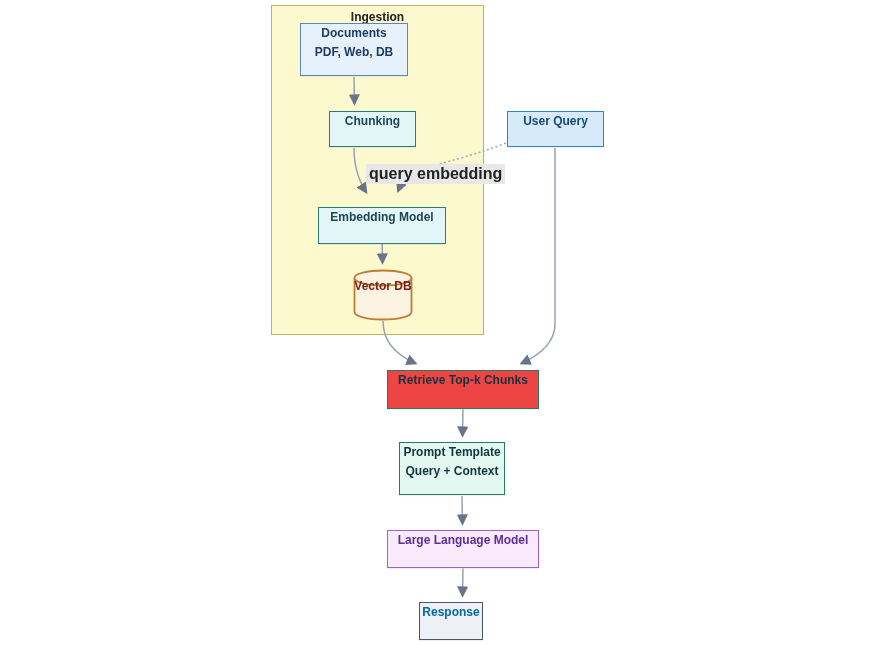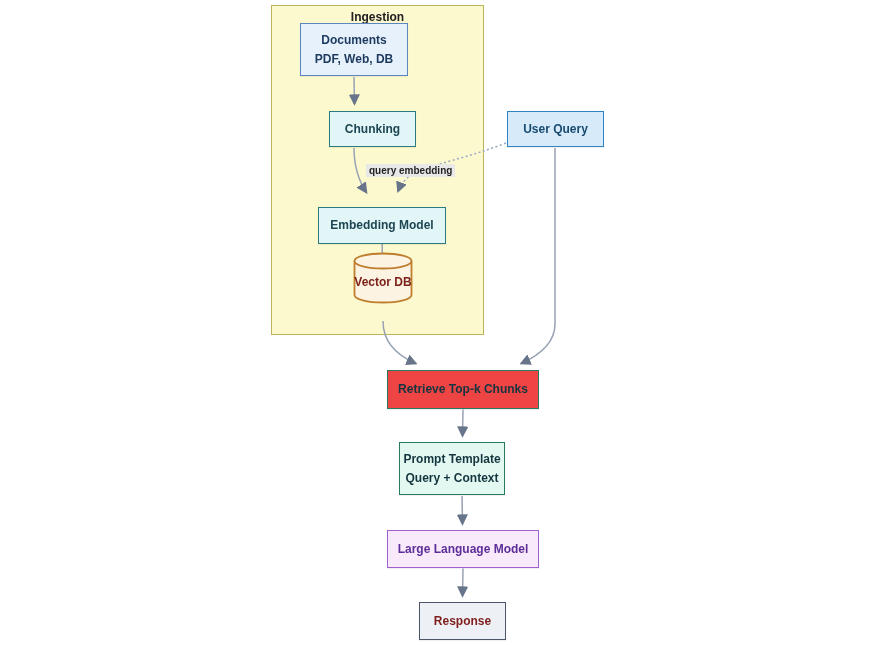--- a/index.html
+++ b/index.html
@@ -37,21 +37,20 @@
     font-size: 12px;
     font-weight: bold;
     color: #222222;
   }
   .node {
     position: absolute;
     box-sizing: border-box;
     display: flex;
     flex-direction: column;
     align-items: center;
-    justify-content: center;
     text-align: center;
     font-size: 12px;
     font-weight: bold;
     line-height: 19px;
     box-shadow: 0 1px 1px rgba(0,0,0,0.06);
   }
   .node-documents {
     left: 300px; top: 23px; width: 108px; height: 53px;
     background: #e7f1fc; border: 1.5px solid #5b86c0; color: #1b3a5e;
   }
@@ -61,48 +60,48 @@
   }
   .node-user-query {
     left: 507px; top: 111px; width: 97px; height: 36px;
     background: #d6eafa; border: 1.5px solid #2f85c4; color: #174a70;
   }
   .node-embedding {
     left: 318px; top: 199px; width: 128px; height: 37px;
     background: #e2f6f8; border: 1.5px solid #2b7a7d; color: #1d4652; margin-top: 8px;
   }
   .node-vector-db {
-    left: 353px; top: 252px; width: 60px; height: 52px;
+    left: 353px; top: 269px; width: 60px; height: 52px;
     background: transparent; border: none; box-shadow: none;
     color: #7c221a;
   }
   .node-vector-db .cyl-svg { position: absolute; left: 0; top: 0; }
   .node-vector-db .cyl-label { position: relative; margin-top: 8px; }
   .node-retrieve {
     left: 387px; top: 370px; width: 152px; height: 39px;
     background: #ef4444; border: 1.5px solid #27795f; color: #14353f;
   }
   .node-prompt {
     left: 399px; top: 442px; width: 106px; height: 53px;
     background: #e2f8f1; border: 1.5px solid #27795f; color: #14353f;
   }
   .node-llm {
     left: 387px; top: 530px; width: 152px; height: 38px;
     background: #f8e9fb; border: 1.5px solid #a05fce; color: #5d2e98;
   }
   .node-response {
-    left: 419px; top: 602px; width: 87px; height: 38px;
-    background: #edf0f4; border: 1.5px solid #4d5668; color: #7f1d1d;
+    left: 419px; top: 602px; width: 64px; height: 38px;
+    background: #edf0f4; border: 1.5px solid #4d5668; color: #0369a1;
   }
   .edge-label {
     position: absolute;
     left: 366px; top: 164px;
     background: #e8e8e8;
     color: #222222;
-    font-size: 10px;
+    font-size: 16px;
     font-weight: bold;
     padding: 1px 3px;
     white-space: nowrap;
   }
 </style>
 </head>
 <body>
 
 <div class="canvas">
 

